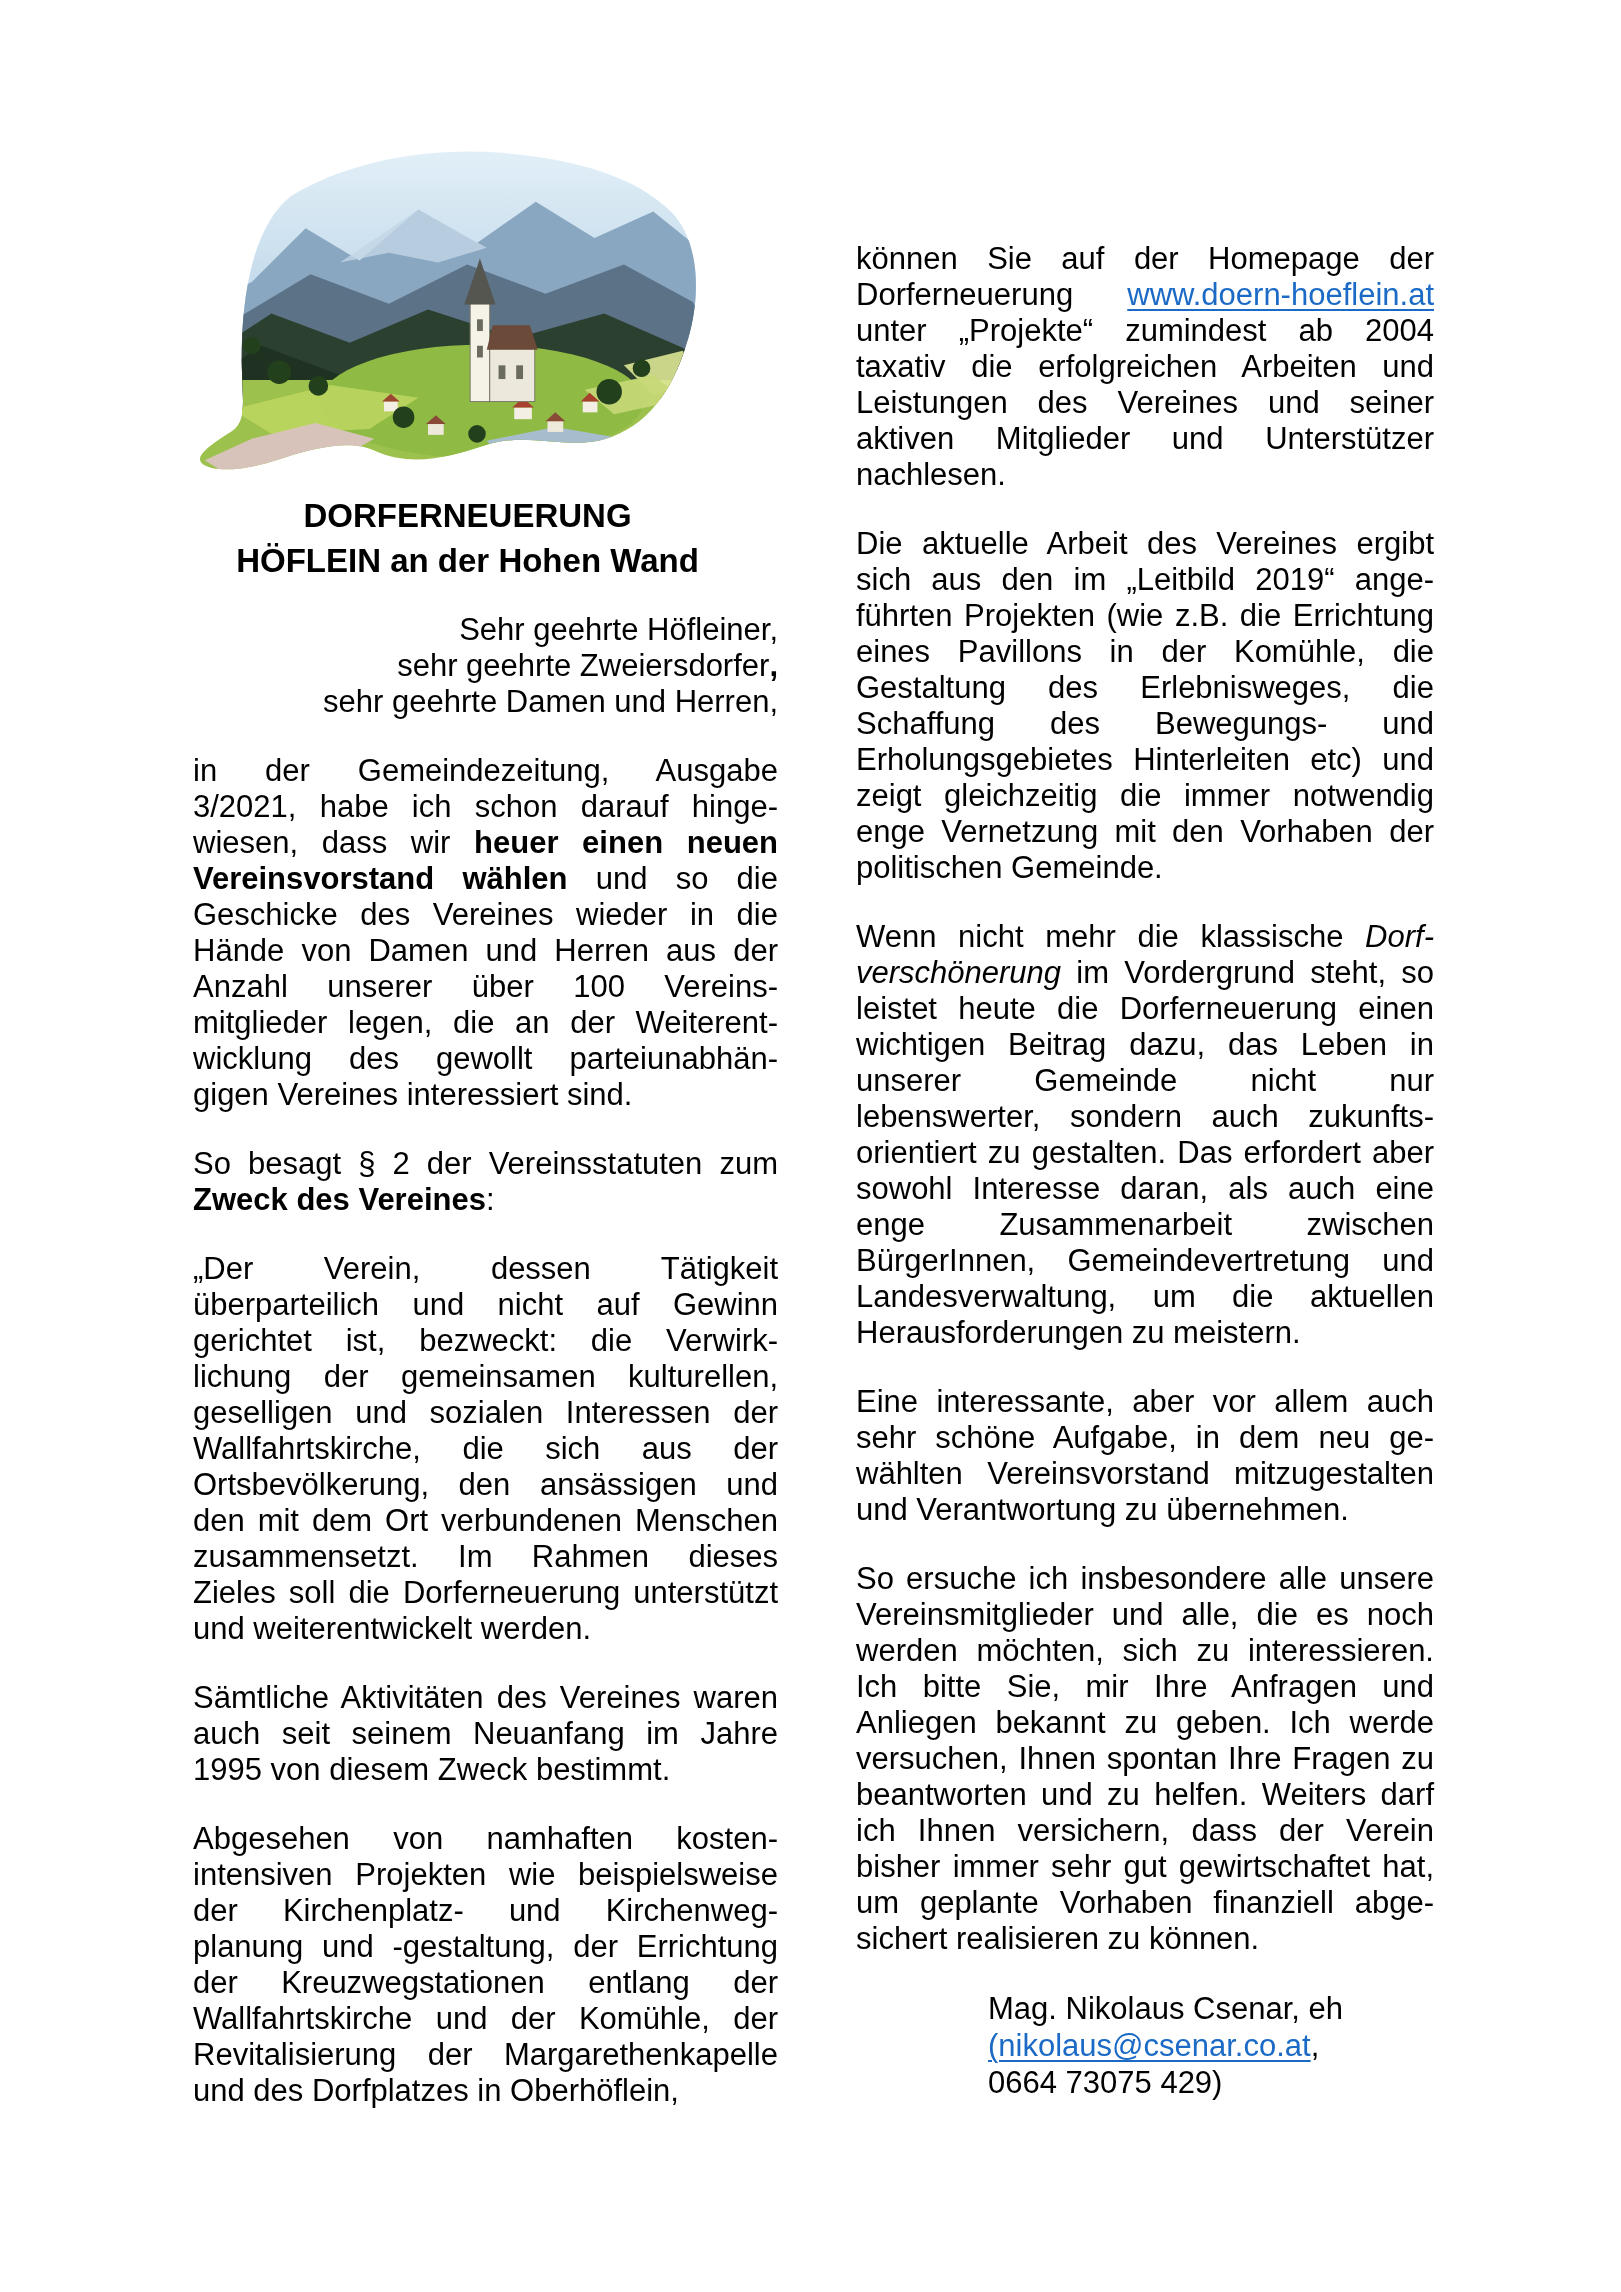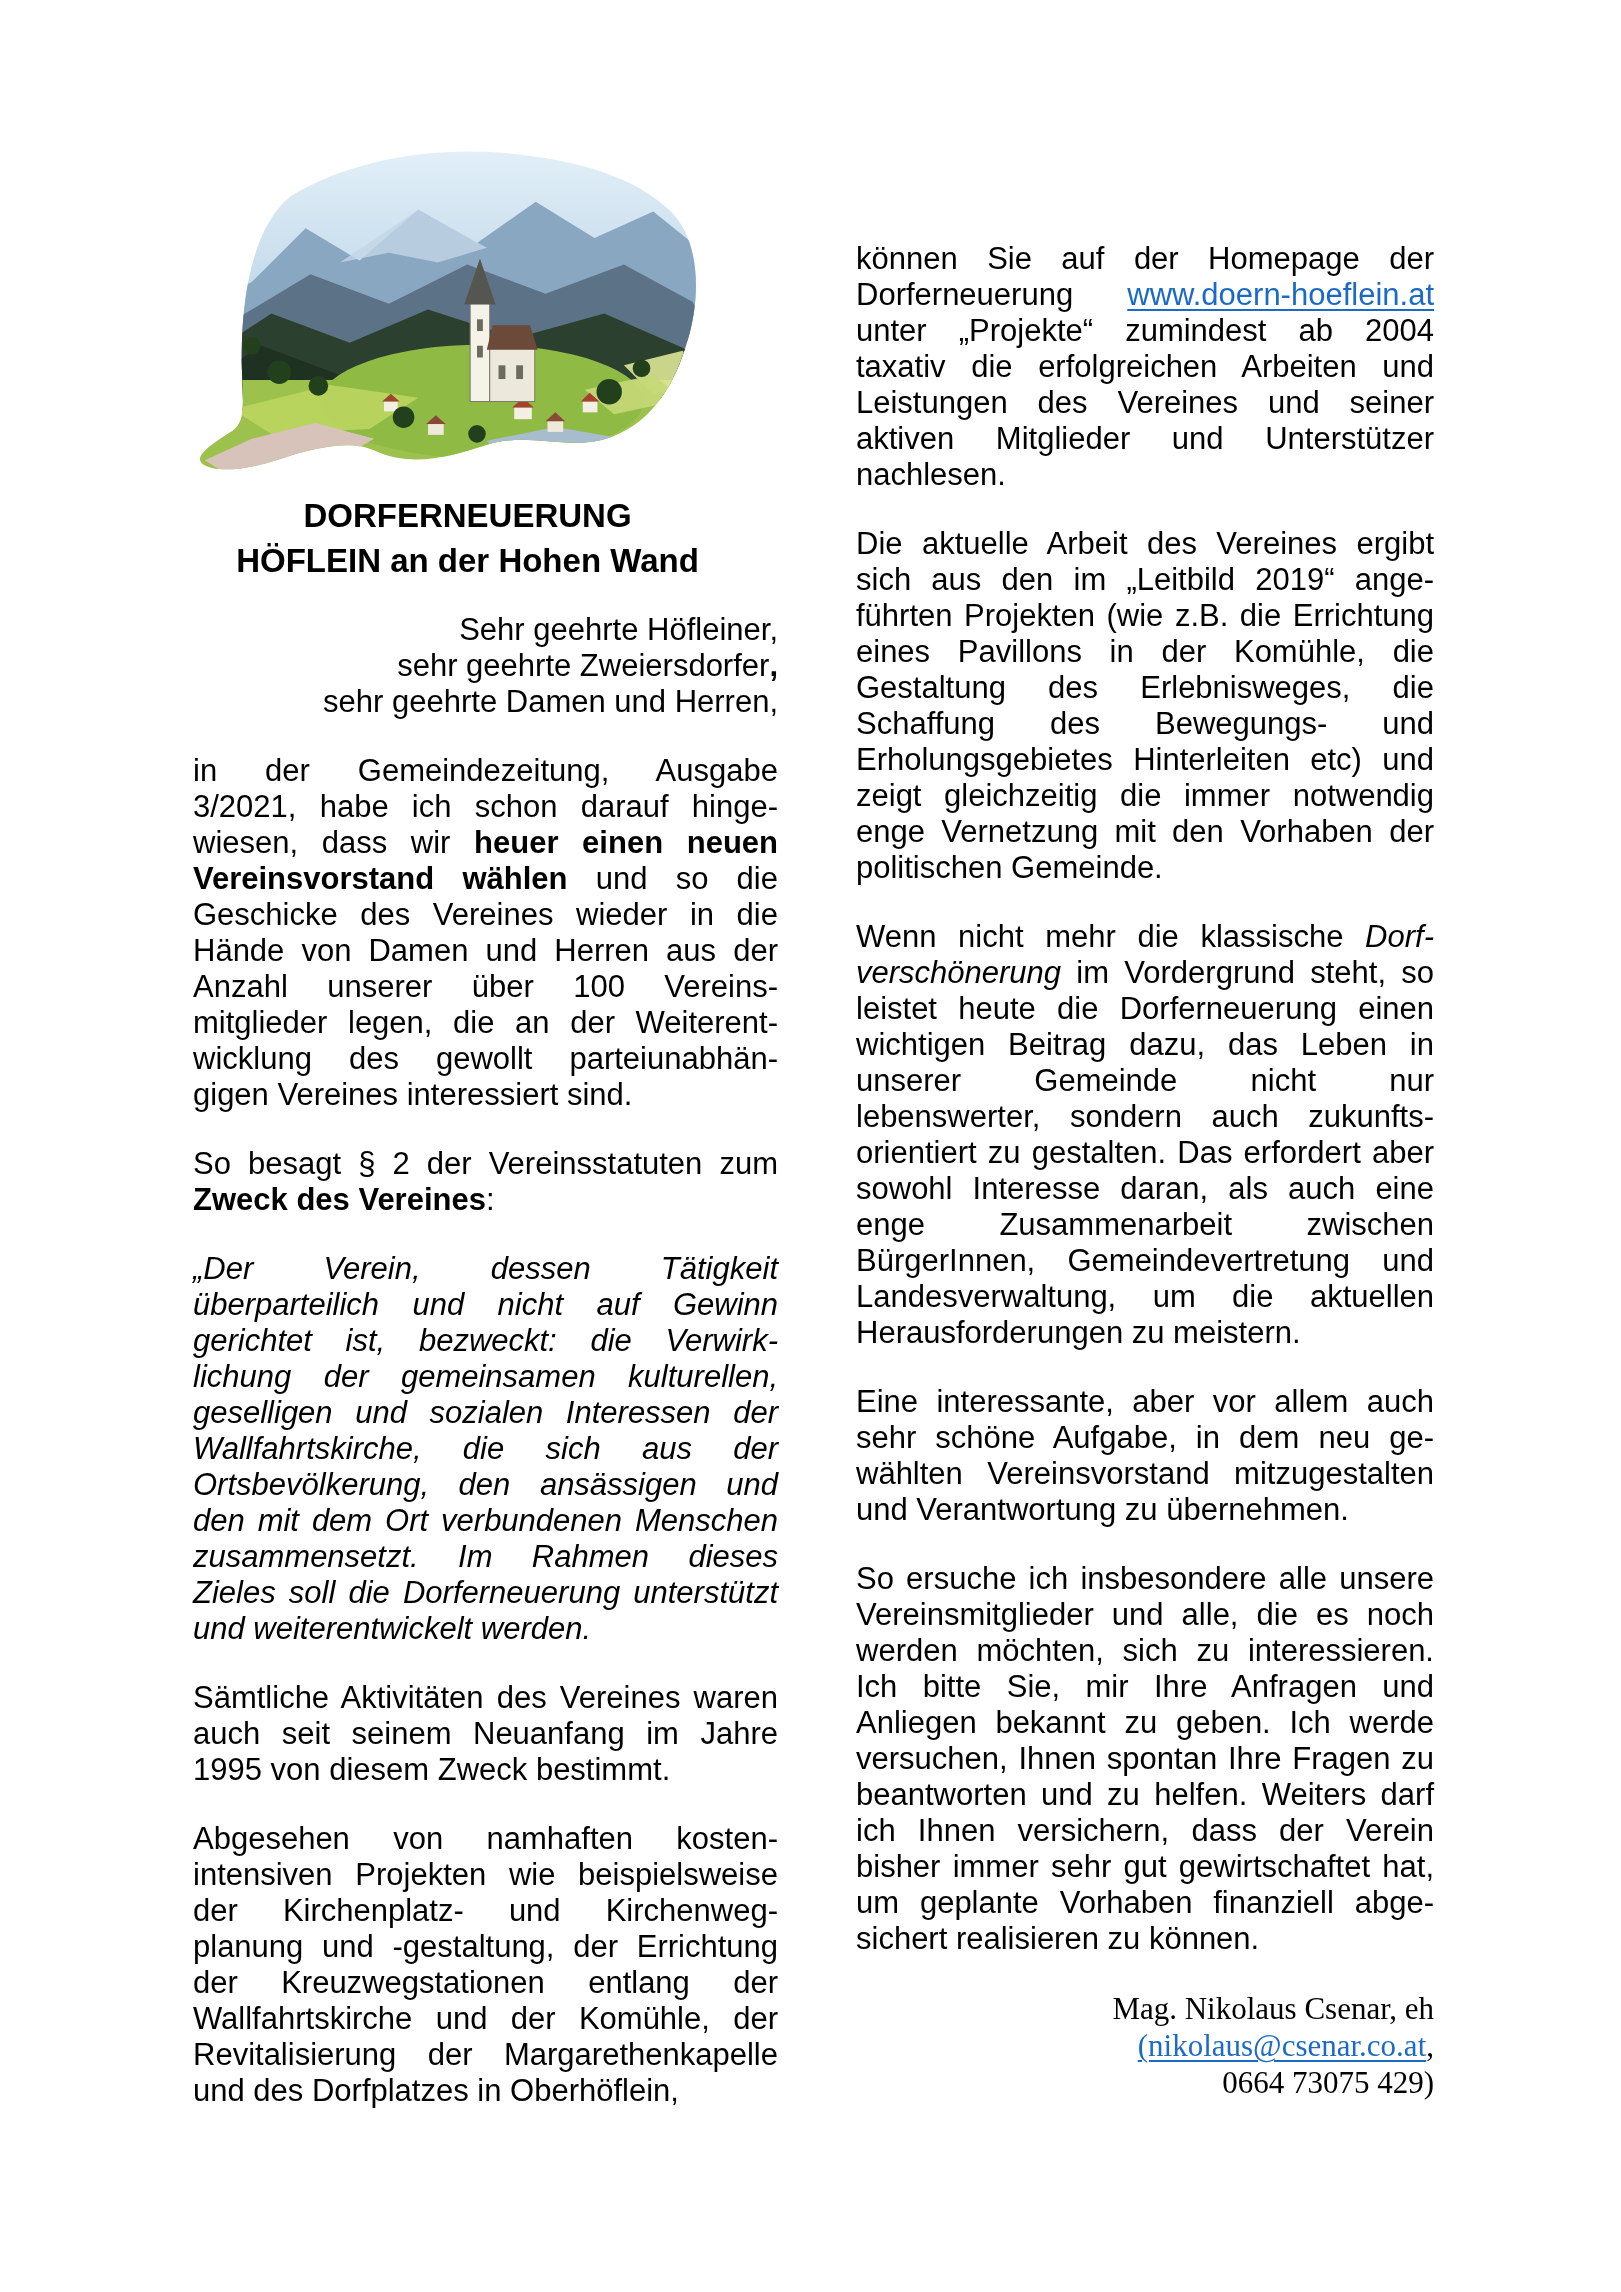--- a/index.html
+++ b/index.html
@@ -32,38 +32,38 @@
   .salutation{margin-top:29px;}
   .sal-line{line-height:36px;text-align:right;}
 
   .para{margin-top:33px;}
   .col-right .para:first-child{margin-top:16px;}
   .line{
     text-align:justify;
     text-align-last:justify;
   }
   .line.last{text-align-last:left;}
-  .para.italic{font-style:italic;}
+  .para.italic{}
 
   .b{font-weight:bold;}
   .i{font-style:italic;}
   a.lnk{
     color:var(--link-color,#1b6ac6);
     text-decoration:underline;
     text-decoration-thickness:2px;
     text-underline-offset:3.9px;
     cursor:pointer;
   }
 
   .signature{
     margin-top:33px;
     padding-left:132px;
     text-align:center;
   }
-  .sig-line{line-height:37px;text-align:right;font-family:Liberation Serif, serif;}
+  .sig-line{line-height:37px;text-align:left;}
 </style>
 </head>
 <body>
 
 <div class="page">
 
   <div class="col col-left">
 
     <div class="masthead-image">
       <svg viewBox="0 0 532 337">

